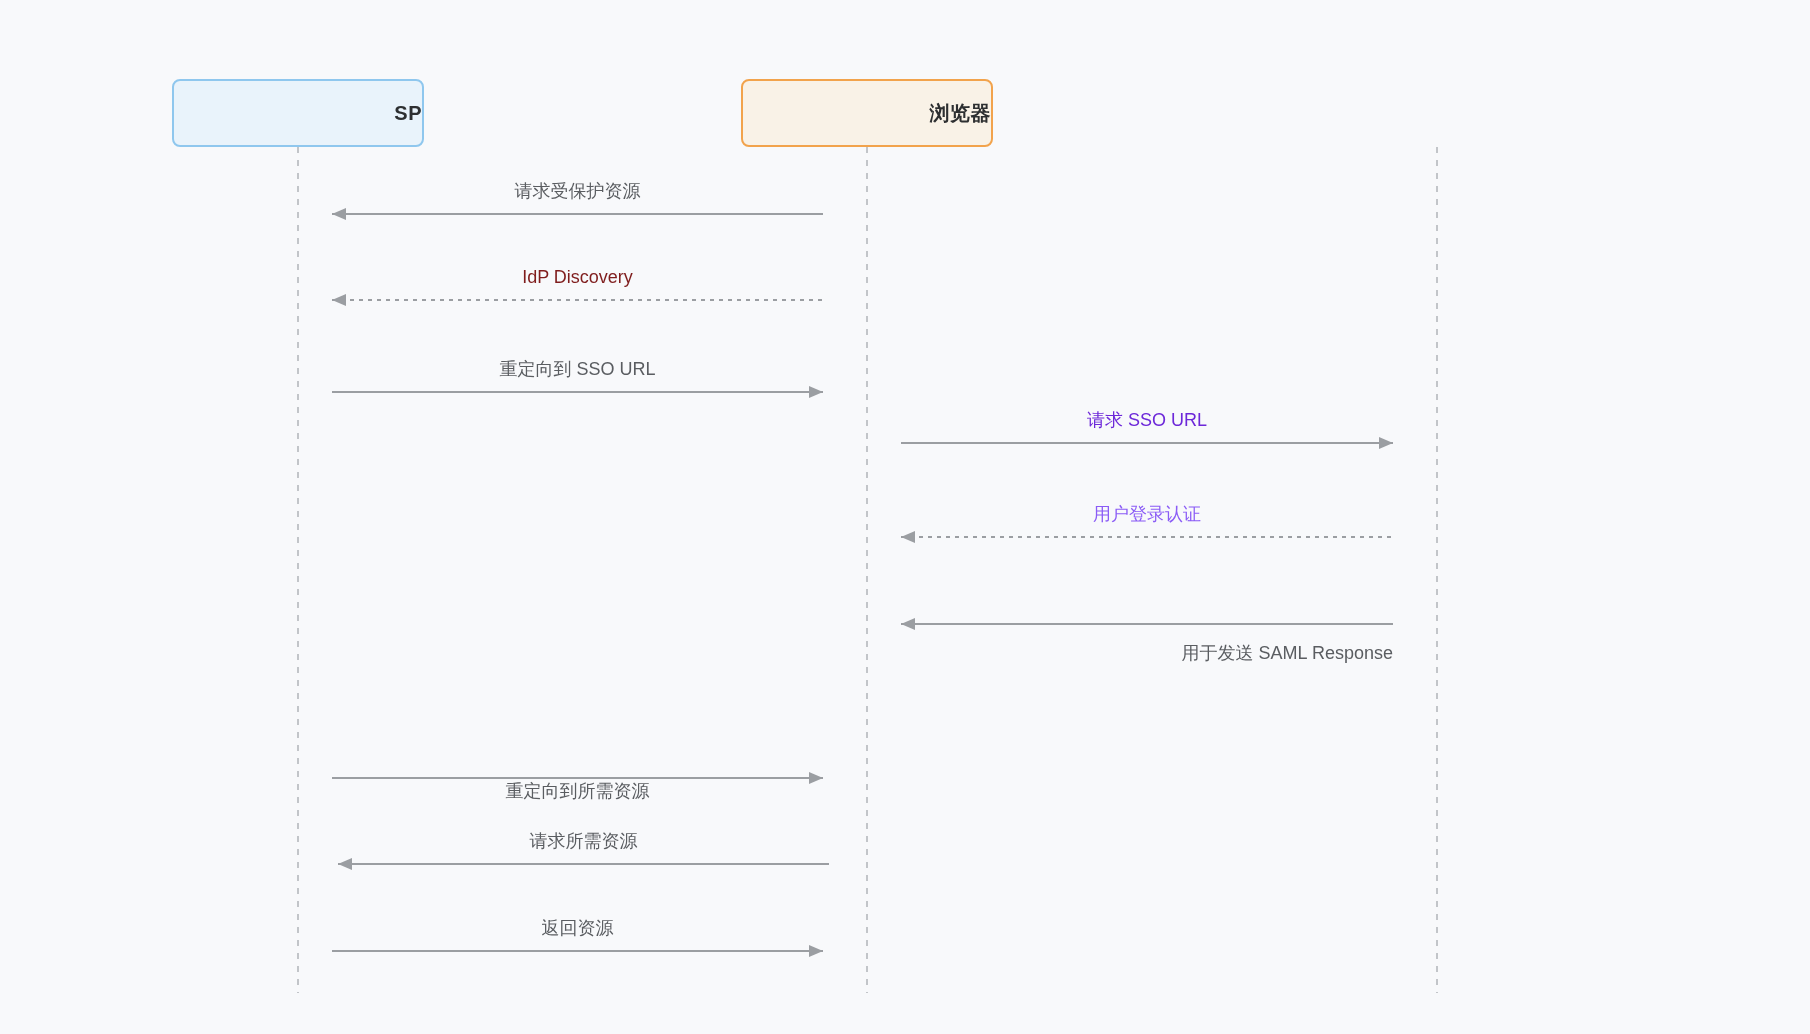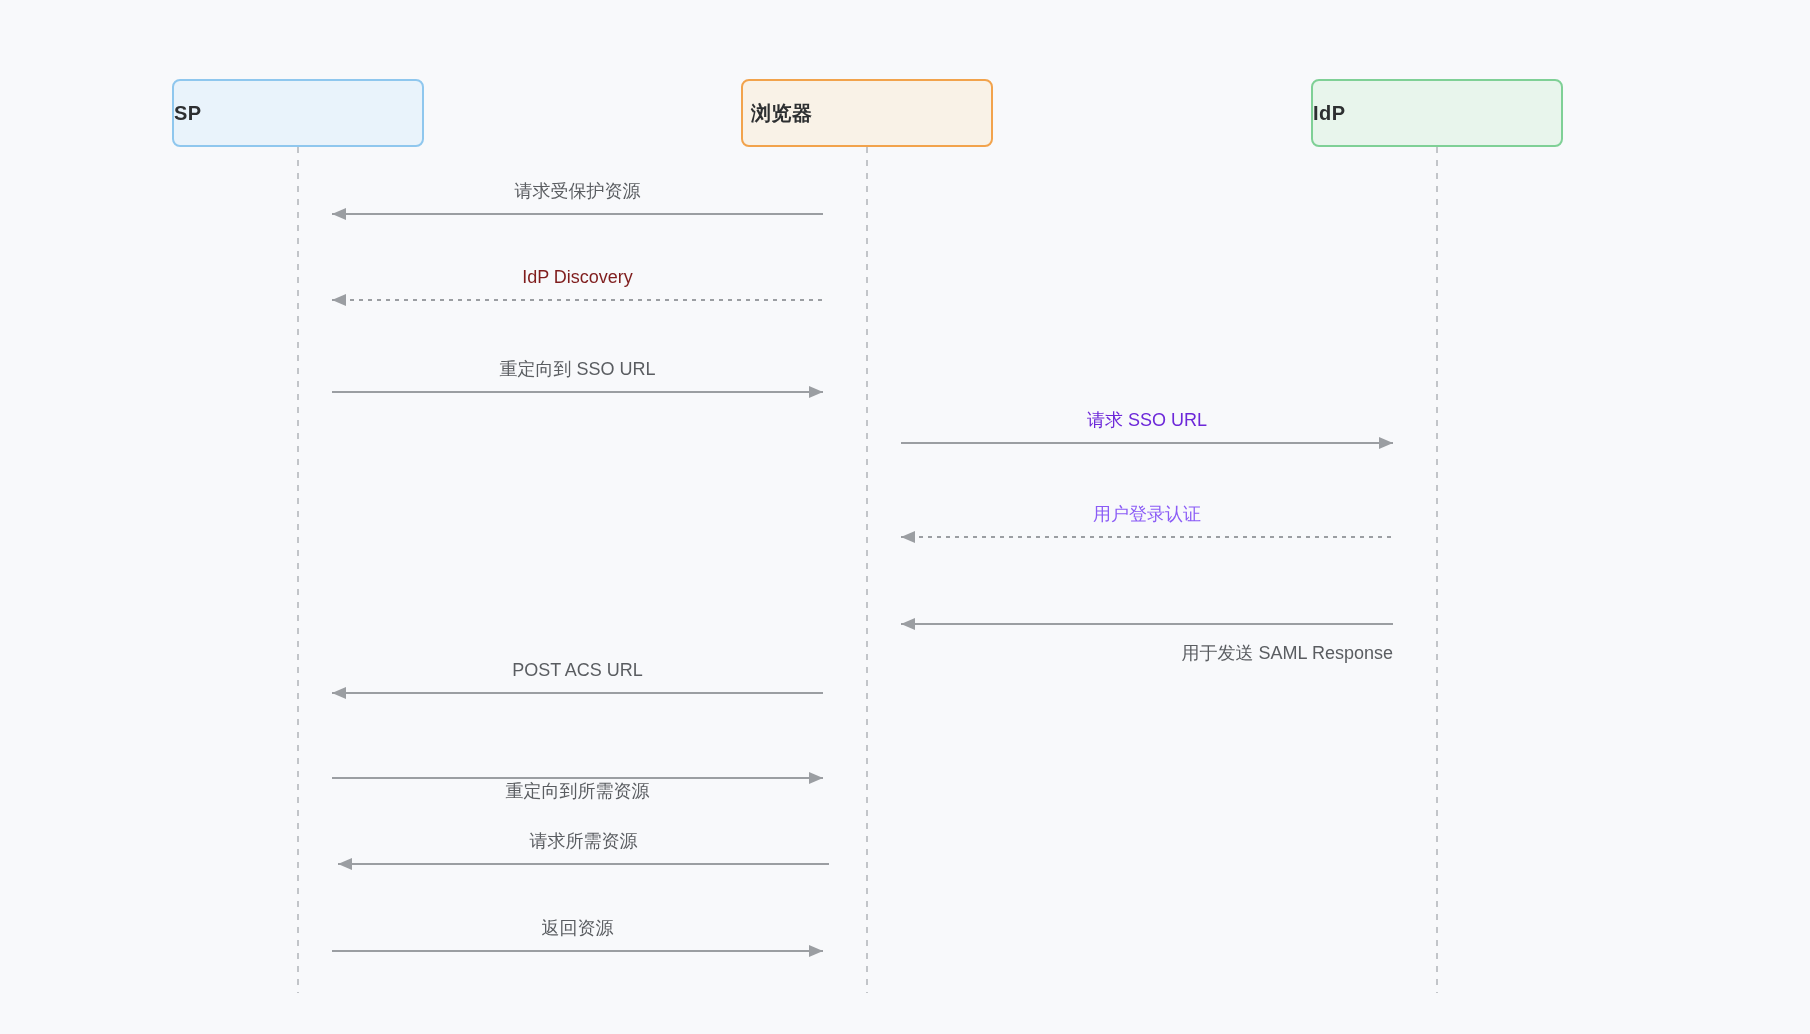--- a/index.html
+++ b/index.html
@@ -21,21 +21,21 @@
   }
   .actor {
     position: absolute;
     width: 252px;
     height: 68px;
     box-sizing: border-box;
     border: 2px solid;
     border-radius: 8px;
     display: flex;
     align-items: center;
-    justify-content: flex-start;
+    justify-content: flex-end;
     font-size: 20px;
     font-weight: 600;
     letter-spacing: 0.5px;
   }
   .lifeline {
     position: absolute;
     width: 2px;
   }
   .message {
     position: absolute;
@@ -83,23 +83,20 @@
 <div id="diagram">
     <div class="lifeline" style="left: 297px; top: 147px; height: 846px; background: repeating-linear-gradient(rgb(194, 197, 201) 0px, rgb(194, 197, 201) 6px, transparent 6px, transparent 13px);"></div>
     <div class="actor" style="left: 172px; top: 79px; background: rgb(233, 243, 251); border-color: rgb(143, 199, 238); color: rgb(45, 47, 49);">
     <span class="actor-label">SP</span>
   </div>
     <div class="lifeline" style="left: 866px; top: 147px; height: 846px; background: repeating-linear-gradient(rgb(194, 197, 201) 0px, rgb(194, 197, 201) 6px, transparent 6px, transparent 13px);"></div>
     <div class="actor" style="left: 741px; top: 79px; background: rgb(249, 242, 231); border-color: rgb(242, 163, 76); color: rgb(45, 47, 49); padding-left: 8px;">
     <span class="actor-label">浏览器</span>
   </div>
     <div class="lifeline" style="left: 1436px; top: 147px; height: 846px; background: repeating-linear-gradient(rgb(194, 197, 201) 0px, rgb(194, 197, 201) 6px, transparent 6px, transparent 13px);"></div>
-    <div class="actor" style="left: 1311px; top: 79px; background: rgb(232, 245, 236); border-color: rgb(127, 208, 150); color: rgb(45, 47, 49);">
-    <span class="actor-label">IdP</span>
-  </div>
     <div class="message" style="left: 332px; top: 176px; width: 491px; height: 84px;">
     <div class="msg-label" style="color: rgb(90, 93, 97);">请求受保护资源</div>
     <div class="msg-line" style="background: rgb(155, 158, 162);">
       <span class="arrowhead dir-left" style="border-right: 14px solid rgb(155, 158, 162);"></span>
     </div>
 
   </div>
     <div class="message" style="left: 332px; top: 262px; width: 491px; height: 84px;">
     <div class="msg-label" style="color: #7f1d1d;">IdP Discovery</div>
     <div class="msg-line" style="background: repeating-linear-gradient(90deg, rgb(155, 158, 162) 0px, rgb(155, 158, 162) 4px, transparent 4px, transparent 9px);">
@@ -127,27 +124,20 @@
       <span class="arrowhead dir-left" style="border-right: 14px solid rgb(155, 158, 162);"></span>
     </div>
 
   </div>
     <div class="message" style="left: 901px; top: 586px; width: 492px; height: 84px;">
     <div class="msg-line" style="background: rgb(155, 158, 162);">
       <span class="arrowhead dir-left" style="border-right: 14px solid rgb(155, 158, 162);"></span>
     </div>
     <div class="msg-sublabel" style="color: rgb(90, 93, 97);">用于发送 SAML Response</div>
   </div>
-    <div class="message" style="left: 332px; top: 655px; width: 491px; height: 84px;">
-    <div class="msg-label" style="color: rgb(90, 93, 97);">POST ACS URL</div>
-    <div class="msg-line" style="background: rgb(155, 158, 162);">
-      <span class="arrowhead dir-left" style="border-right: 14px solid rgb(155, 158, 162);"></span>
-    </div>
-
-  </div>
     <div class="message" style="left: 332px; top: 740px; width: 491px; height: 84px;">
     <div class="msg-label" style="color: rgb(90, 93, 97); margin-top: 36px;">重定向到所需资源</div>
     <div class="msg-line" style="background: rgb(155, 158, 162);">
       <span class="arrowhead dir-right" style="border-left: 14px solid rgb(155, 158, 162);"></span>
     </div>
 
   </div>
     <div class="message" style="left: 338px; top: 826px; width: 491px; height: 84px; text-decoration: underline;">
     <div class="msg-label" style="color: rgb(90, 93, 97);">请求所需资源</div>
     <div class="msg-line" style="background: rgb(155, 158, 162);">

